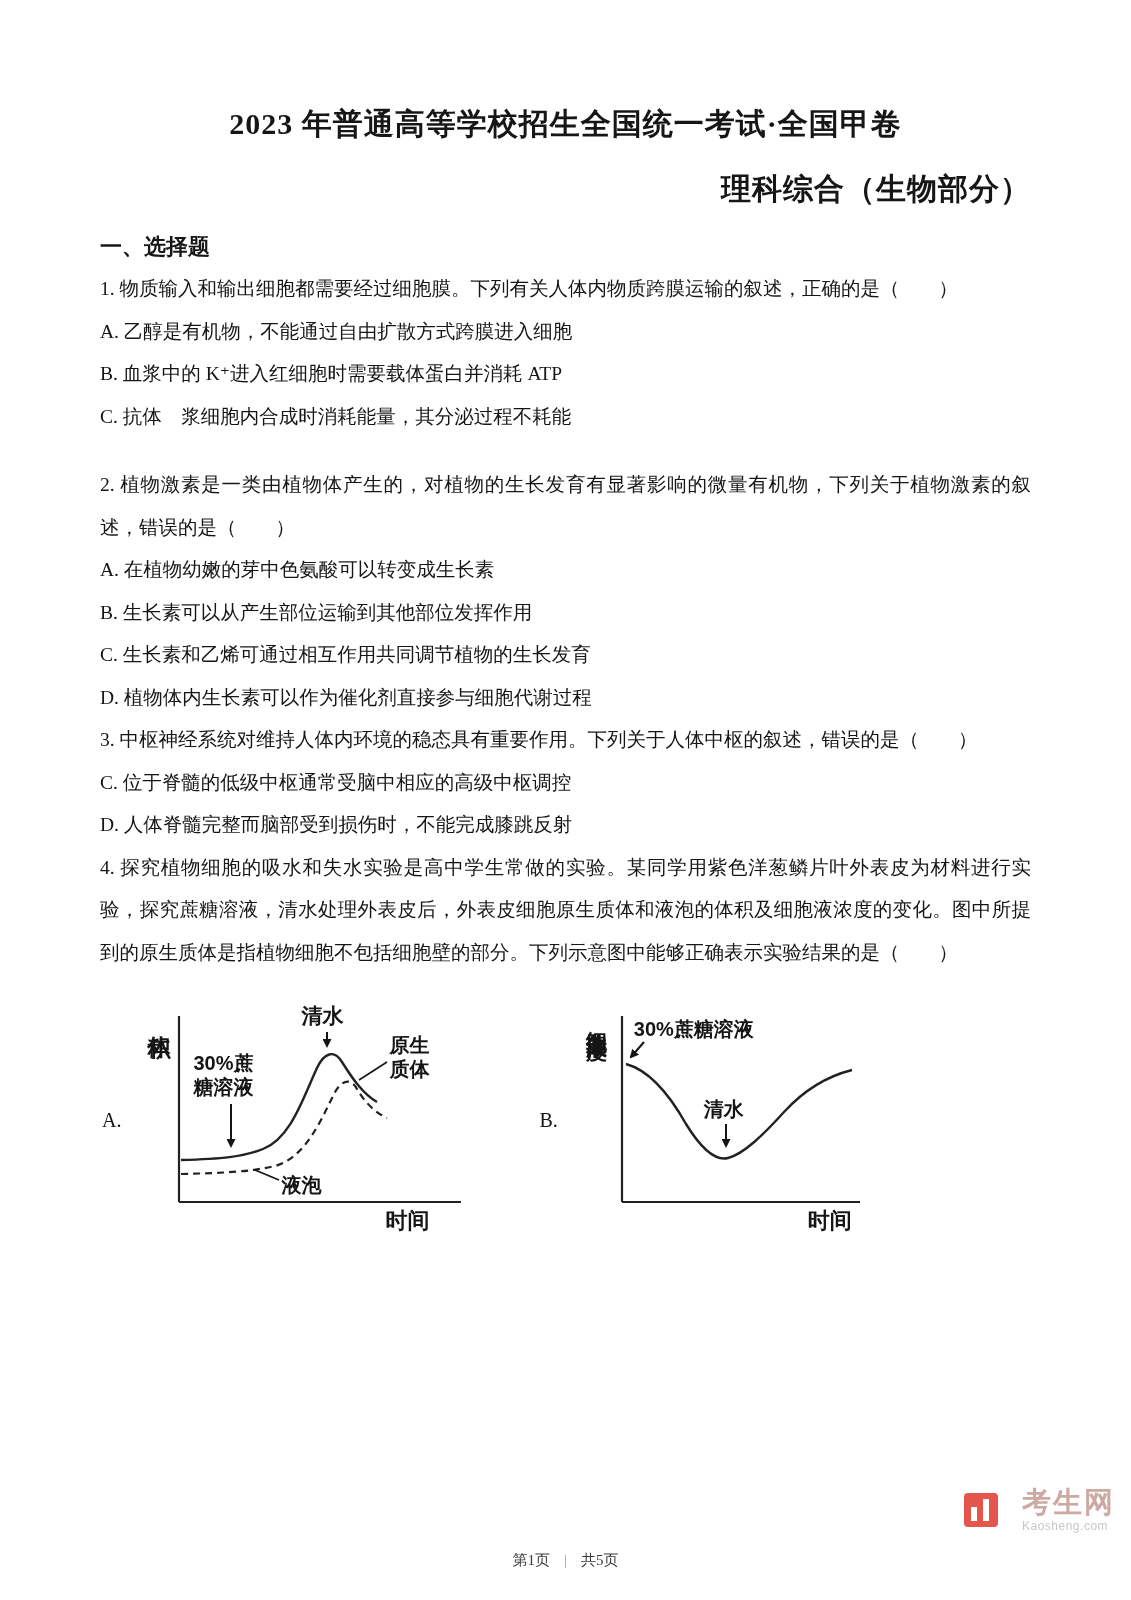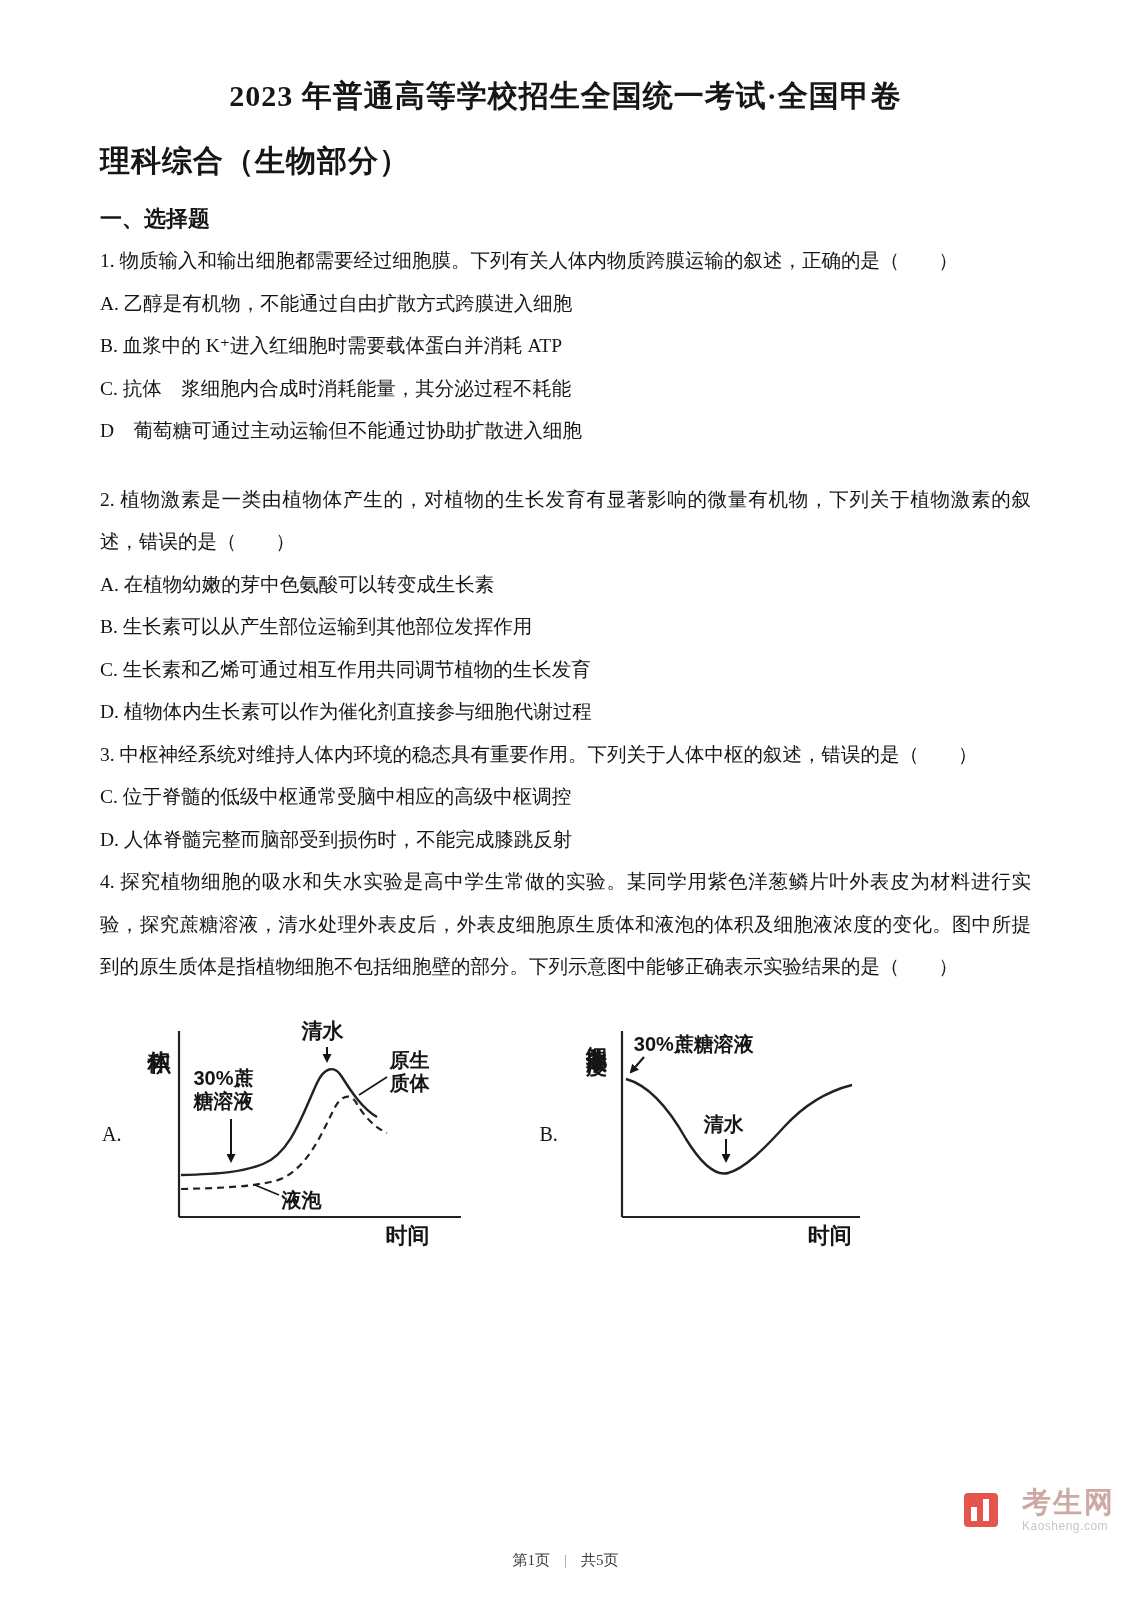--- a/index.html
+++ b/index.html
@@ -5,27 +5,27 @@
   * { box-sizing: border-box; }
   html, body { margin: 0; padding: 0; }
   body {
     width: 1131px; height: 1600px;
     background: #ffffff;
     color: #161616;
     font-family: "Liberation Serif", "DejaVu Serif", serif;
     position: relative;
     overflow: hidden;
   }
-  .doc { padding: 76px 100px 0 100px; }
+  .doc { padding: 104px 100px 0 100px; }
   .title {
     text-align: center; font-size: 30px; font-weight: 700;
     letter-spacing: 1px; margin: 0 0 24px 0;
   }
   .subtitle {
-    text-align: left; font-size: 30px; font-weight: 700;
+    text-align: right; font-size: 30px; font-weight: 700;
     letter-spacing: 1px; margin: 0 0 22px 0;
   }
   .section-head { font-size: 22px; font-weight: 700; margin: 10px 0 6px 0; }
   p.line {
     font-size: 19.5px; line-height: 2.18; margin: 0;
     text-align: justify; text-justify: inter-ideograph;
   }
   .q { margin: 0; }
   .q-spaced { margin-top: 26px; }
 
@@ -79,21 +79,20 @@
   <h1 class="title">2023 年普通高等学校招生全国统一考试·全国甲卷</h1>
   <h2 class="subtitle">理科综合（生物部分）</h2>
 
   <div class="section-head">一、选择题</div>
 
   <div class="q">
     <p class="line">1. 物质输入和输出细胞都需要经过细胞膜。下列有关人体内物质跨膜运输的叙述，正确的是（　　）</p>
     <p class="line">A. 乙醇是有机物，不能通过自由扩散方式跨膜进入细胞</p>
     <p class="line">B. 血浆中的 K⁺进入红细胞时需要载体蛋白并消耗 ATP</p>
     <p class="line">C. 抗体　浆细胞内合成时消耗能量，其分泌过程不耗能</p>
-    <p class="line">D　葡萄糖可通过主动运输但不能通过协助扩散进入细胞</p>
   </div>
 
   <div class="q q-spaced">
     <p class="line">2. 植物激素是一类由植物体产生的，对植物的生长发育有显著影响的微量有机物，下列关于植物激素的叙述，错误的是（　　）</p>
     <p class="line">A. 在植物幼嫩的芽中色氨酸可以转变成生长素</p>
     <p class="line">B. 生长素可以从产生部位运输到其他部位发挥作用</p>
     <p class="line">C. 生长素和乙烯可通过相互作用共同调节植物的生长发育</p>
     <p class="line">D. 植物体内生长素可以作为催化剂直接参与细胞代谢过程</p>
   </div>
 

